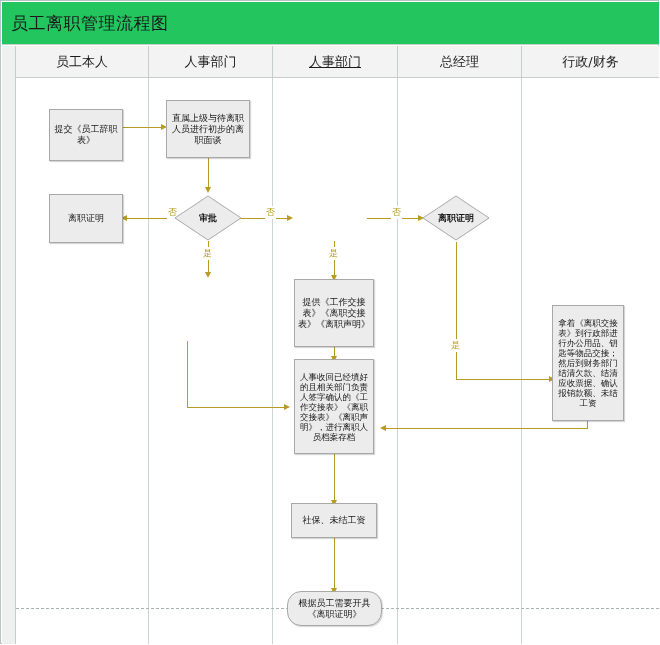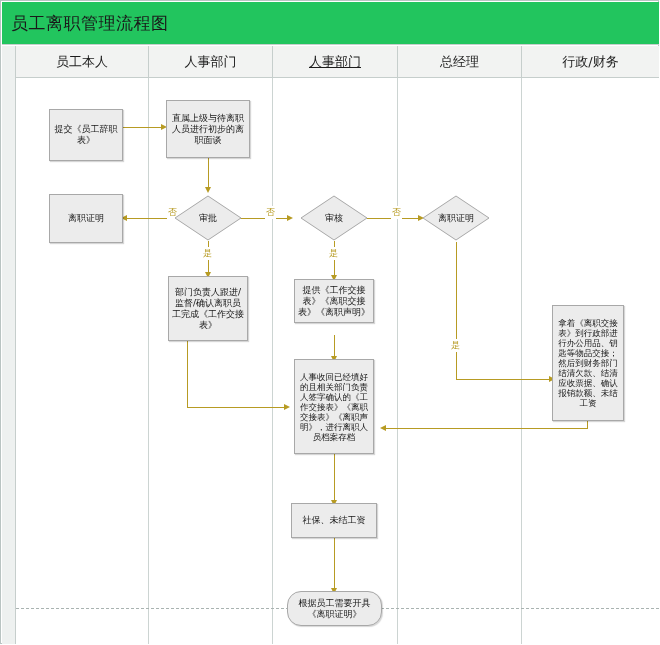--- a/index.html
+++ b/index.html
@@ -38,21 +38,21 @@
     display:flex;align-items:center;justify-content:center;text-align:center;
     font-size:9px;line-height:11px;color:#151515;padding:2px 3px;
     box-shadow:1px 1px 1px rgba(0,0,0,.16);}
   .node.term{border-radius:14px;}
   .node.dense{font-size:8.5px;line-height:10px;}
 
   .diamond{position:absolute;}
   .diamond .dshape{position:absolute;left:0;top:0;width:100%;height:100%;}
   .diamond .dlabel{position:absolute;left:0;top:0;width:100%;height:100%;
     display:flex;align-items:center;justify-content:center;
-    font-size:9px;color:#151515;text-align:center;}
+    font-size:9px;color:#151515;text-align:center;font-weight:bold;}
 
   
   .ln{position:absolute;background:#b79b23;}
   .lnh{height:1px;}
   .lnv{width:1px;}
   .arw{position:absolute;width:0;height:0;}
   .arw.r{border-top:3.5px solid transparent;border-bottom:3.5px solid transparent;border-left:6px solid #b79b23;}
   .arw.l{border-top:3.5px solid transparent;border-bottom:3.5px solid transparent;border-right:6px solid #b79b23;}
   .arw.d{border-left:3.5px solid transparent;border-right:3.5px solid transparent;border-top:6px solid #b79b23;}
   .elabel{position:absolute;font-size:9px;color:#b79b23;background:#ffffff;padding:0 1px;}
@@ -134,45 +134,38 @@
 
     <div class="ln lnv" style="left:333px;top:537px;height:53px;"></div>
     <div class="arw d" style="left:329.5px;top:587px;"></div>
 
     <div class="node" style="left:48px;top:108px;width:74px;height:52px;">提交《员工辞职表》</div>
 
     <div class="node" style="left:48px;top:193px;width:74px;height:49px;">离职证明</div>
 
     <div class="node" style="left:165px;top:99px;width:84px;height:58px;">直属上级与待离职人员进行初步的离职面谈</div>
 
-    <div class="node" style="left:167px;top:275px;width:80px;height:65px;">部门负责人跟进/监督/确认离职员工完成《工作交接表》</div>
 
-    <div class="node" style="left:293px;top:278px;width:80px;height:44px;">提供《工作交接表》《离职交接表》《离职声明》</div>
+    <div class="node" style="left:293px;top:278px;width:80px;height:68px;">提供《工作交接表》《离职交接表》《离职声明》</div>
 
     <div class="node dense" style="left:293px;top:358px;width:80px;height:95px;">人事收回已经填好的且相关部门负责人签字确认的《工作交接表》《离职交接表》《离职声明》，进行离职人员档案存档</div>
 
     <div class="node" style="left:290px;top:502px;width:86px;height:35px;">社保、未结工资</div>
 
     <div class="node term" style="left:286px;top:590px;width:95px;height:35px;">根据员工需要开具《离职证明》</div>
 
     <div class="node dense" style="left:551px;top:304px;width:72px;height:116px;">拿着《离职交接表》到行政部进行办公用品、钥匙等物品交接；然后到财务部门结清欠款、结清应收票据、确认报销款额、未结工资</div>
 
     <div class="diamond" style="left:173px;top:194px;width:68px;height:46px;">
       <svg class="dshape" viewBox="0 0 68 46" preserveAspectRatio="none">
         <polygon points="34,1 67,23 34,45 1,23" fill="#ececec" stroke="#a8a8a8" stroke-width="1"></polygon>
       </svg>
       <div class="dlabel">审批</div>
     </div>
 
-    <div class="diamond" style="left:299px;top:194px;width:68px;height:46px;">
-      <svg class="dshape" viewBox="0 0 68 46" preserveAspectRatio="none">
-        <polygon points="34,1 67,23 34,45 1,23" fill="#ececec" stroke="#a8a8a8" stroke-width="1"></polygon>
-      </svg>
-      <div class="dlabel">审核</div>
-    </div>
 
     <div class="diamond" style="left:421px;top:194px;width:68px;height:46px;">
       <svg class="dshape" viewBox="0 0 68 46" preserveAspectRatio="none">
         <polygon points="34,1 67,23 34,45 1,23" fill="#ececec" stroke="#a8a8a8" stroke-width="1"></polygon>
       </svg>
       <div class="dlabel">离职证明</div>
     </div>
 
   </div>
 </div>

